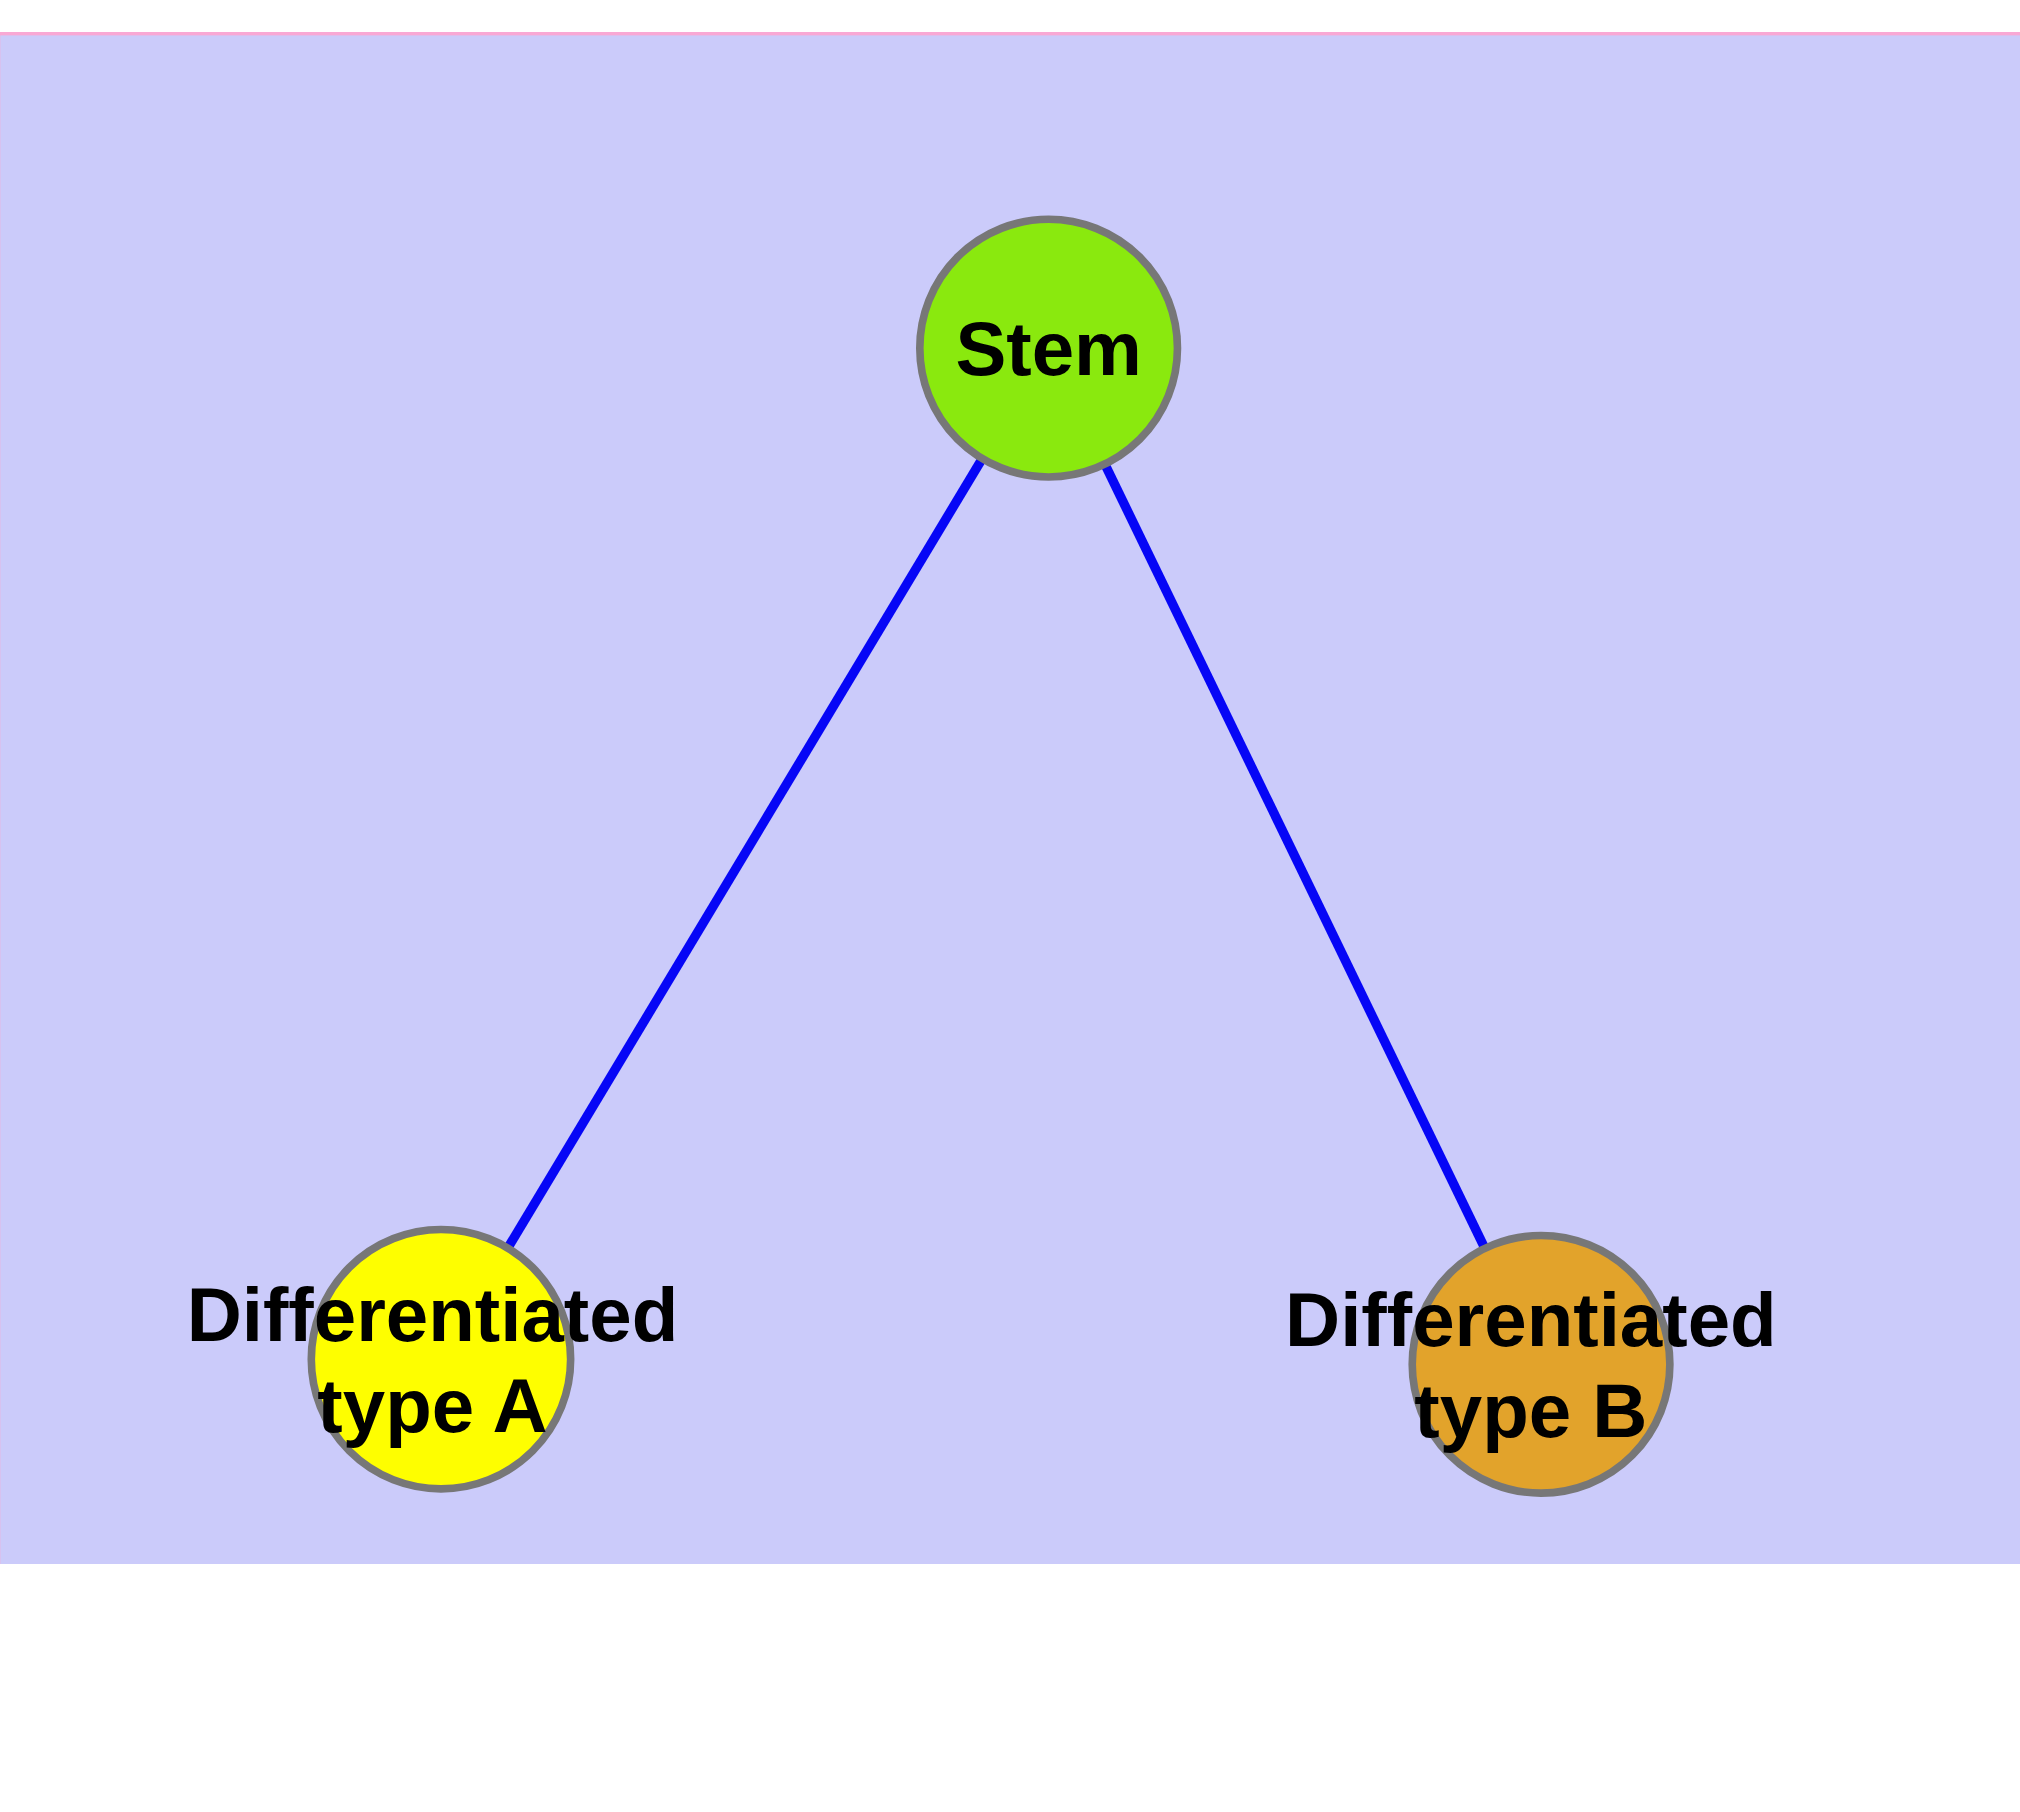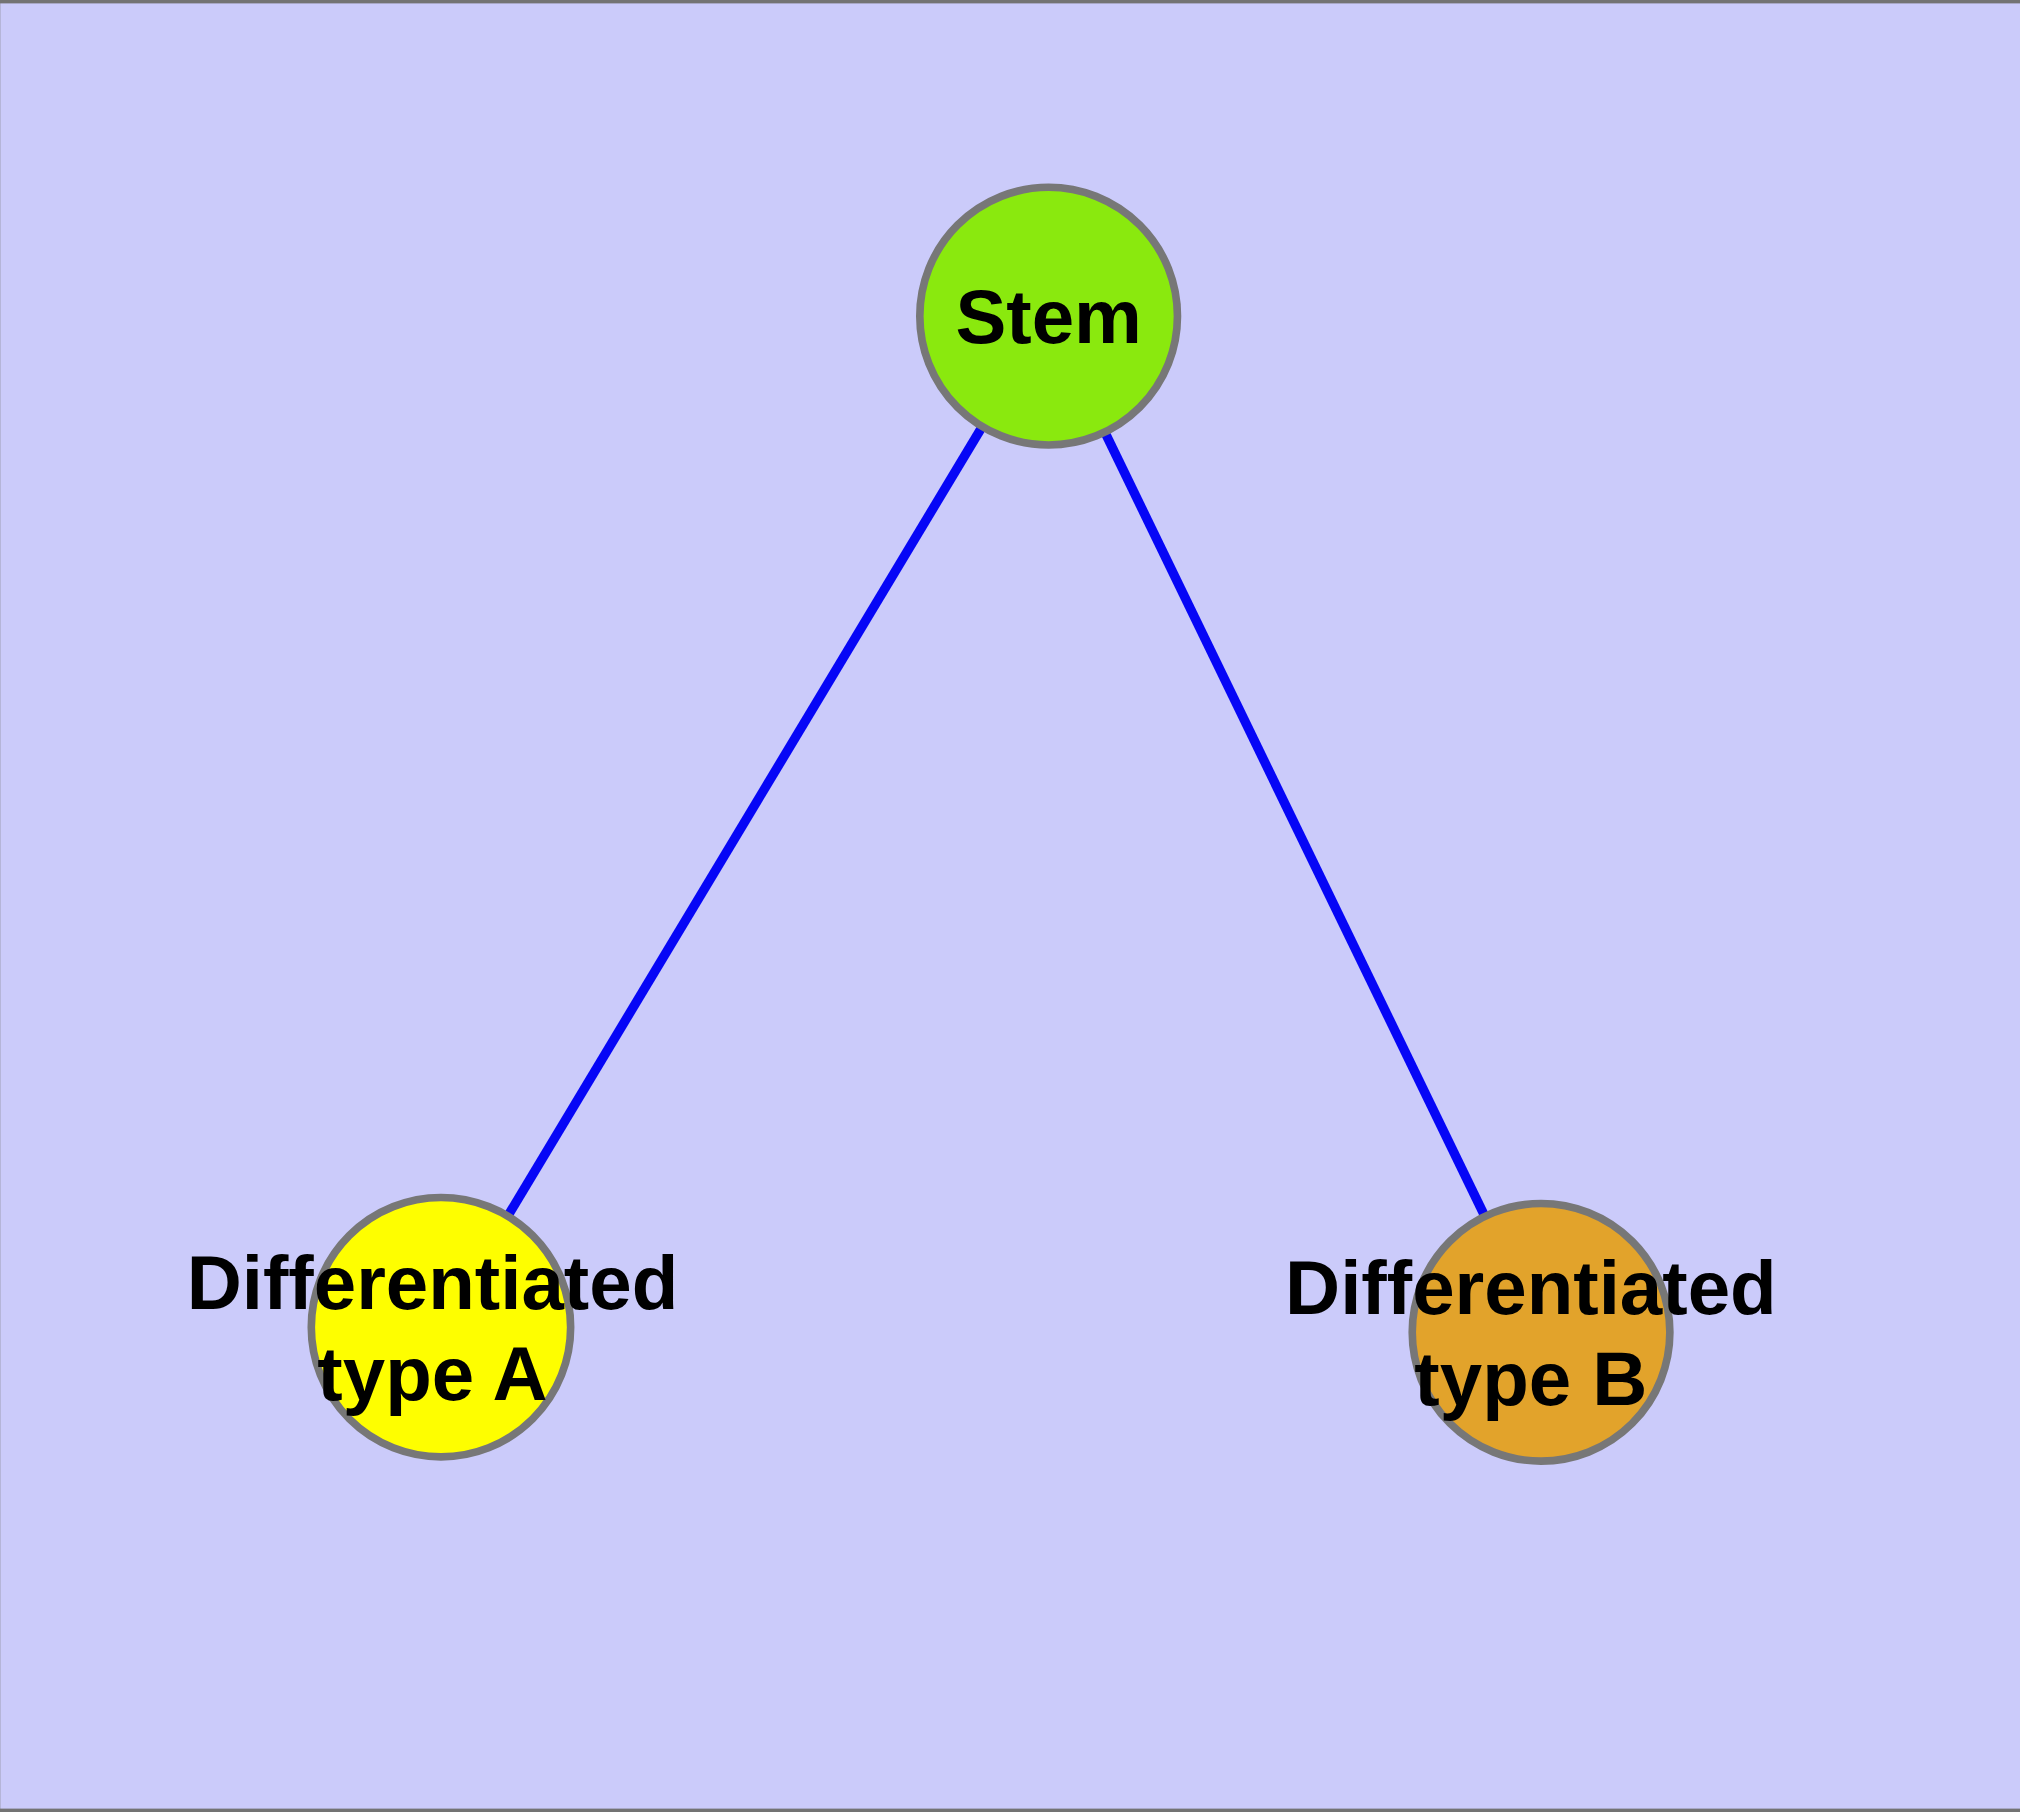--- a/index.html
+++ b/index.html
@@ -3,23 +3,24 @@
 <meta charset="utf-8">
 <style>
   html, body {
     margin: 0;
     padding: 0;
     background: #ffffff;
   }
   .stage {
     position: relative;
     width: 2021px;
-    height: 1812px;
-    background: #737373;
+    height: 1532px;
+    background: #f9a8d4;
     overflow: hidden;
+    margin-top: 32px;
   }
   svg.graph {
     display: block;
     width: 2021px;
     height: 1812px;
   }
   svg.graph text {
     font-family: "Liberation Sans", "DejaVu Sans", sans-serif;
     font-weight: 700;
     text-anchor: middle;

